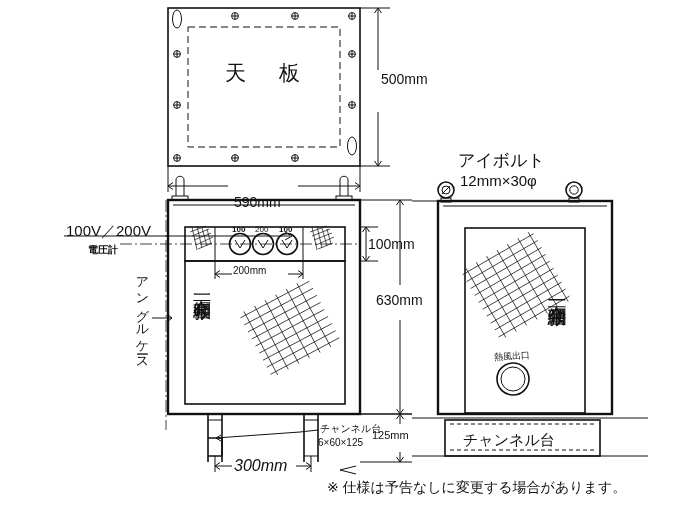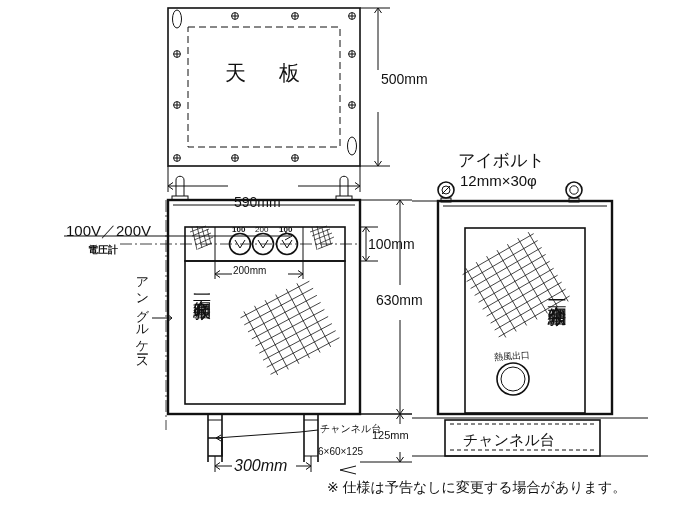--- a/index.html
+++ b/index.html
@@ -240,21 +240,21 @@
   <div class="txt" style="left:372px;top:430px;font-size:11px;">125mm</div>
 
   <div class="txt" style="left:458px;top:152px;font-size:17px;">アイボルト</div>
   <div class="txt" style="left:460px;top:173px;font-size:15px;">12mm×30φ</div>
 
   <div class="vtxt" style="left:548px;top:290px;font-size:19px;">一面金網張り</div>
 
   <div class="txt" style="left:494px;top:352px;font-size:9px;font-family:'DejaVu Sans',sans-serif;transform:rotate(-3deg);">熱風出口</div>
 
   <div class="txt" style="left:320px;top:424px;font-size:10px;">チャンネル台</div>
-  <div class="txt" style="left:318px;top:438px;font-size:10px;margin-top:9px;">6×60×125</div>
+  <div class="txt" style="left:318px;top:438px;font-size:10px;">6×60×125</div>
 
   <div class="txt" style="left:463px;top:432px;font-size:15px;">チャンネル台</div>
 
   <div class="txt" style="left:234px;top:458px;font-size:16px;font-style:italic;">300mm</div>
 
   <div class="txt" style="left:311px;top:480px;font-size:14px;margin-left:16px;">※ 仕様は予告なしに変更する場合があります。</div>
 
 </div>
 
 </body></html>

